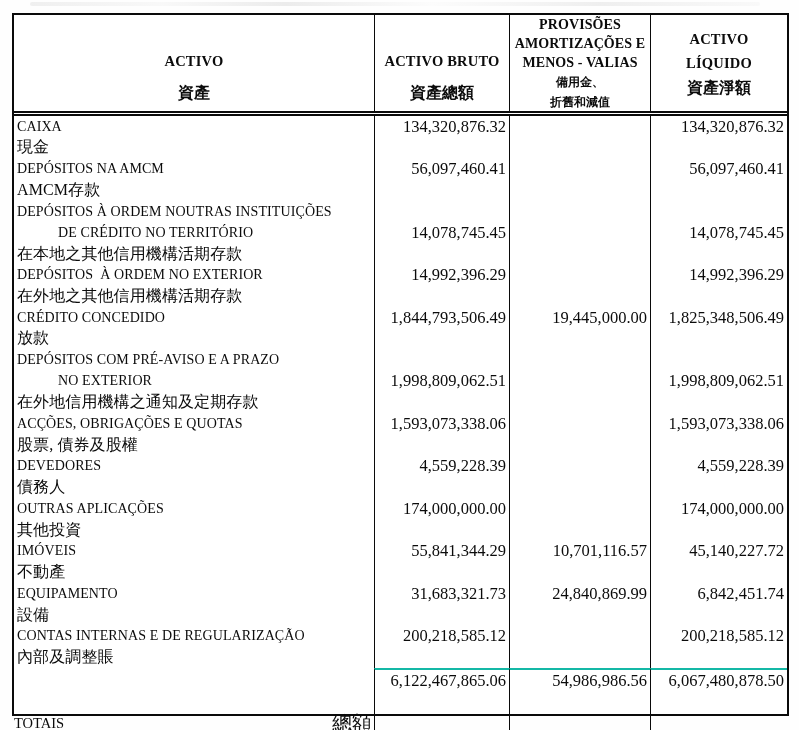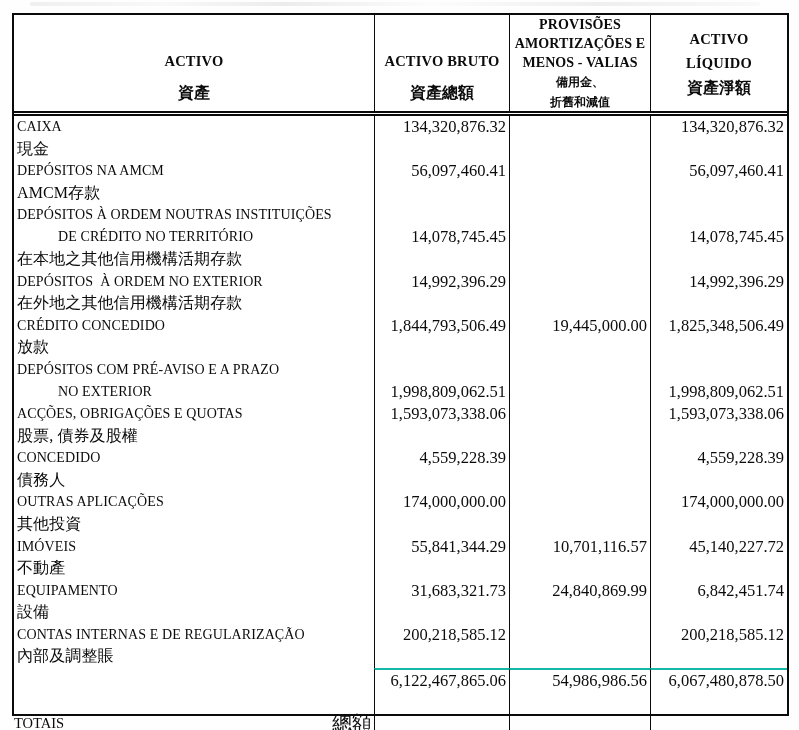--- a/index.html
+++ b/index.html
@@ -164,33 +164,39 @@
     <div class="cell num c3"></div>
     <div class="cell num c4"></div>
   </div>
         <div class="trow grid">
     <div class="cell label indent">NO EXTERIOR</div>
     <div class="cell num c2">1,998,809,062.51</div>
     <div class="cell num c3"></div>
     <div class="cell num c4">1,998,809,062.51</div>
   </div>
         <div class="trow grid">
+    <div class="cell label cjk">在外地信用機構之通知及定期存款</div>
+    <div class="cell num c2"></div>
+    <div class="cell num c3"></div>
+    <div class="cell num c4"></div>
+  </div>
+        <div class="trow grid">
     <div class="cell label">ACÇÕES, OBRIGAÇÕES E QUOTAS</div>
     <div class="cell num c2">1,593,073,338.06</div>
     <div class="cell num c3"></div>
     <div class="cell num c4">1,593,073,338.06</div>
   </div>
         <div class="trow grid">
     <div class="cell label cjk">股票, 債券及股權</div>
     <div class="cell num c2"></div>
     <div class="cell num c3"></div>
     <div class="cell num c4"></div>
   </div>
         <div class="trow grid">
-    <div class="cell label">CONCEDIDO</div>
+    <div class="cell label">DEVEDORES</div>
     <div class="cell num c2">4,559,228.39</div>
     <div class="cell num c3"></div>
     <div class="cell num c4">4,559,228.39</div>
   </div>
         <div class="trow grid">
     <div class="cell label cjk">債務人</div>
     <div class="cell num c2"></div>
     <div class="cell num c3"></div>
     <div class="cell num c4"></div>
   </div>

